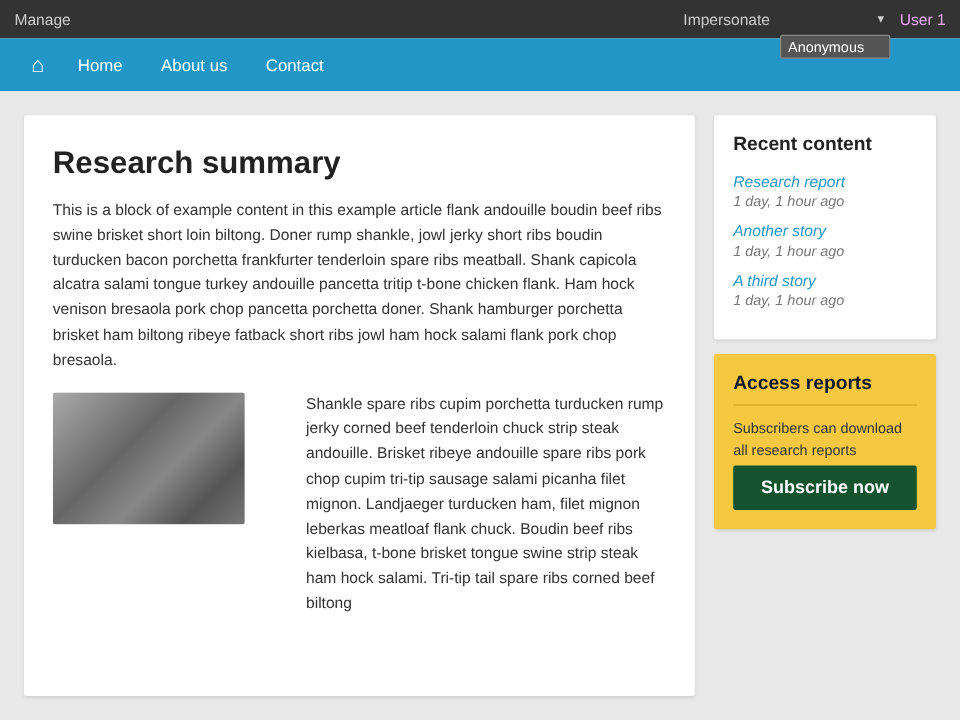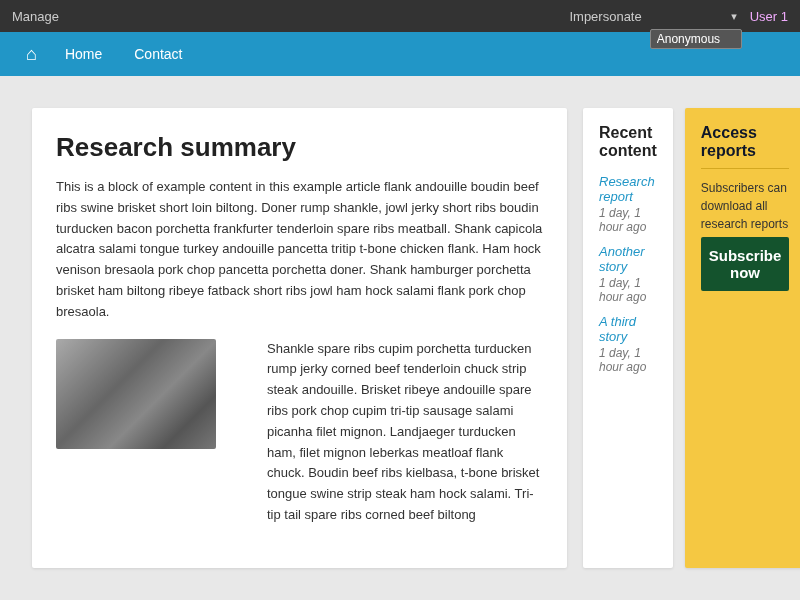--- a/index.html
+++ b/index.html
@@ -71,21 +71,21 @@
       text-decoration: none;
       padding: 6px 14px;
       font-size: 14px;
       cursor: pointer;
       border-radius: 2px;
     }
 
     
     .page-content {
       display: flex;
-      padding: 32px;
+      padding: 20px;
       gap: 16px;
       background: #e8e8e8;
       min-height: calc(600px - 76px);
     }
 
     
     .main-article {
       background: #fff;
       padding: 24px;
       flex: 1;
@@ -126,21 +126,21 @@
       color: #333;
       line-height: 1.6;
       margin-left: 37px;
     }
 
     
     .sidebar {
       width: 185px;
       flex-shrink: 0;
       display: flex;
-      flex-direction: row;
+      flex-direction: column;
       gap: 12px;
     }
 
     
     .recent-content-box {
       background: #fff;
       padding: 16px;
       border-radius: 2px;
       box-shadow: 0 1px 3px rgba(0,0,0,0.1);
     }
@@ -214,20 +214,21 @@
     <div class="select-wrapper">
       <select class="impersonate-select"><option>Anonymous</option><option>User 1</option><option>User 2</option></select>
     </div>
     <span class="user-label">User 1</span>
   </div>
 </div>
 
 <nav class="nav-bar">
   <span class="nav-home-icon">⌂</span>
   <a class="nav-link">Home</a>
+  <a class="nav-link">About us</a>
   <a class="nav-link">Contact</a>
 </nav>
 
 <div class="page-content">
 
   <article class="main-article">
     <h1 class="article-title">Research summary</h1>
     <p class="article-intro">This is a block of example content in this example article flank andouille boudin beef ribs swine brisket short loin biltong. Doner rump shankle, jowl jerky short ribs boudin turducken bacon porchetta frankfurter tenderloin spare ribs meatball. Shank capicola alcatra salami tongue turkey andouille pancetta tritip t-bone chicken flank. Ham hock venison bresaola pork chop pancetta porchetta doner. Shank hamburger porchetta brisket ham biltong ribeye fatback short ribs jowl ham hock salami flank pork chop bresaola.</p>
     <div class="article-body">
       <div class="article-image">

